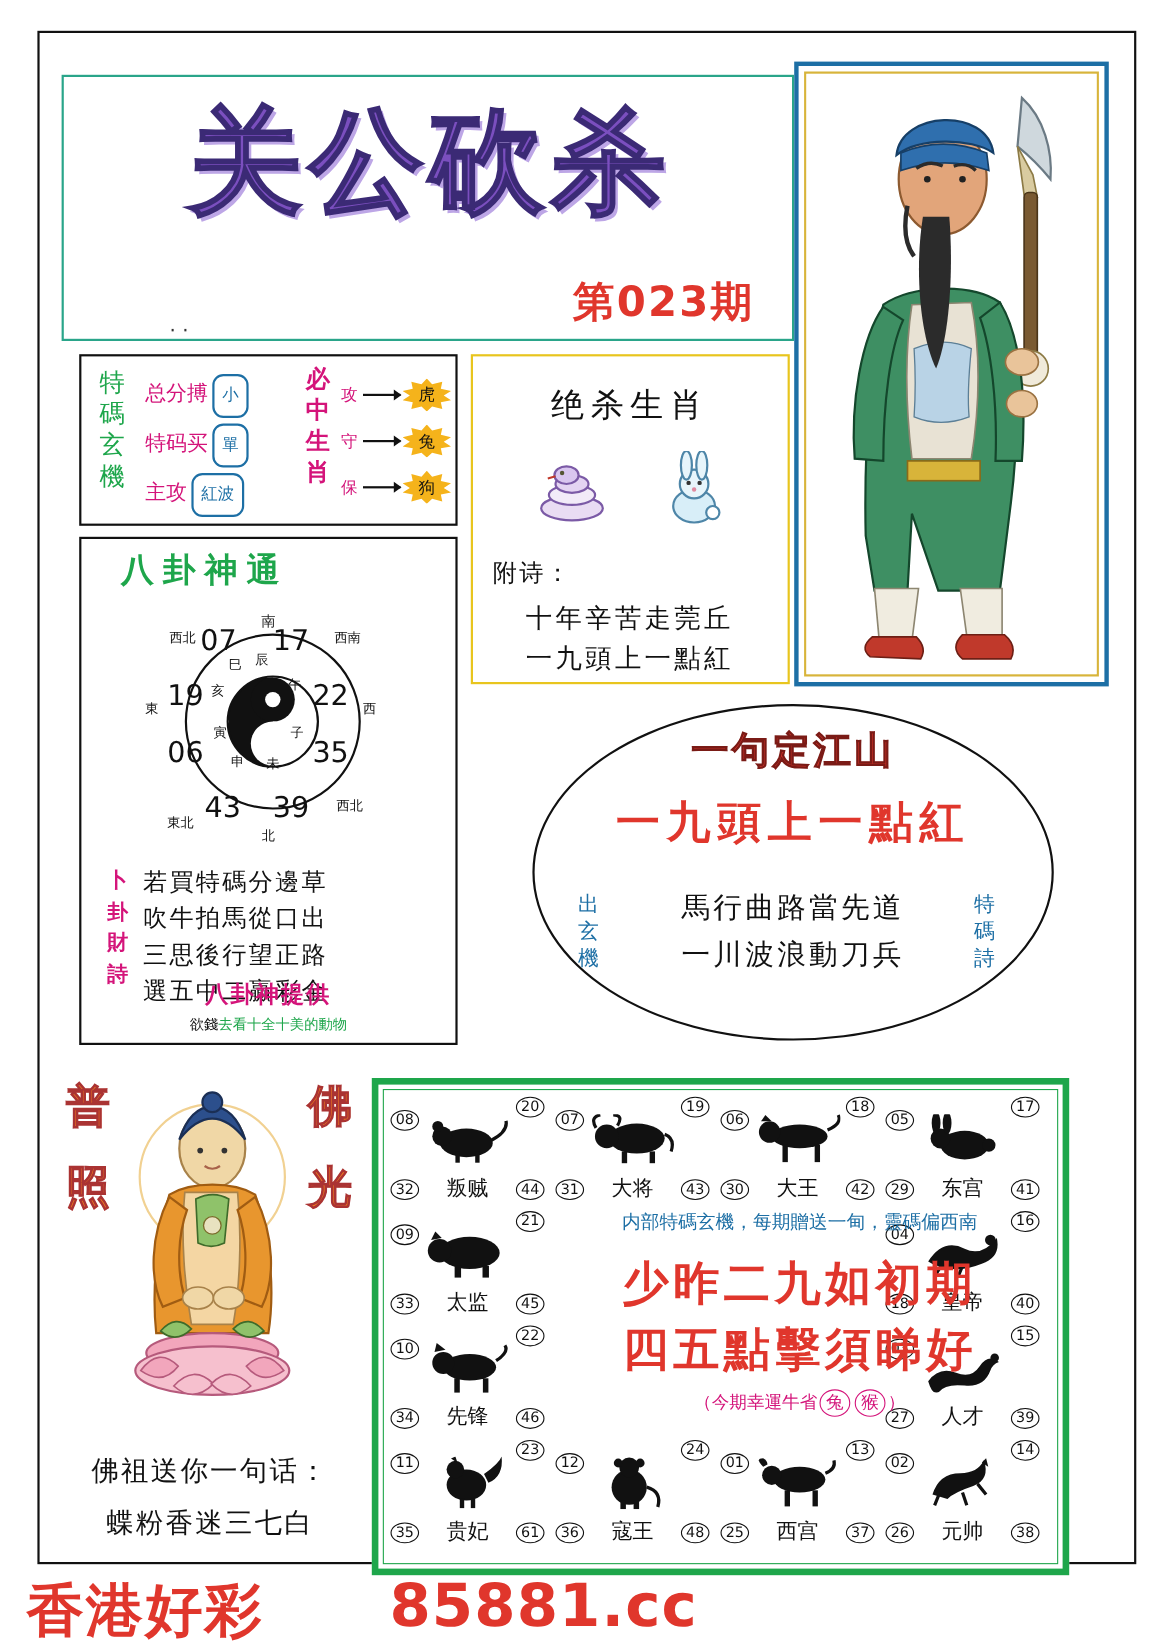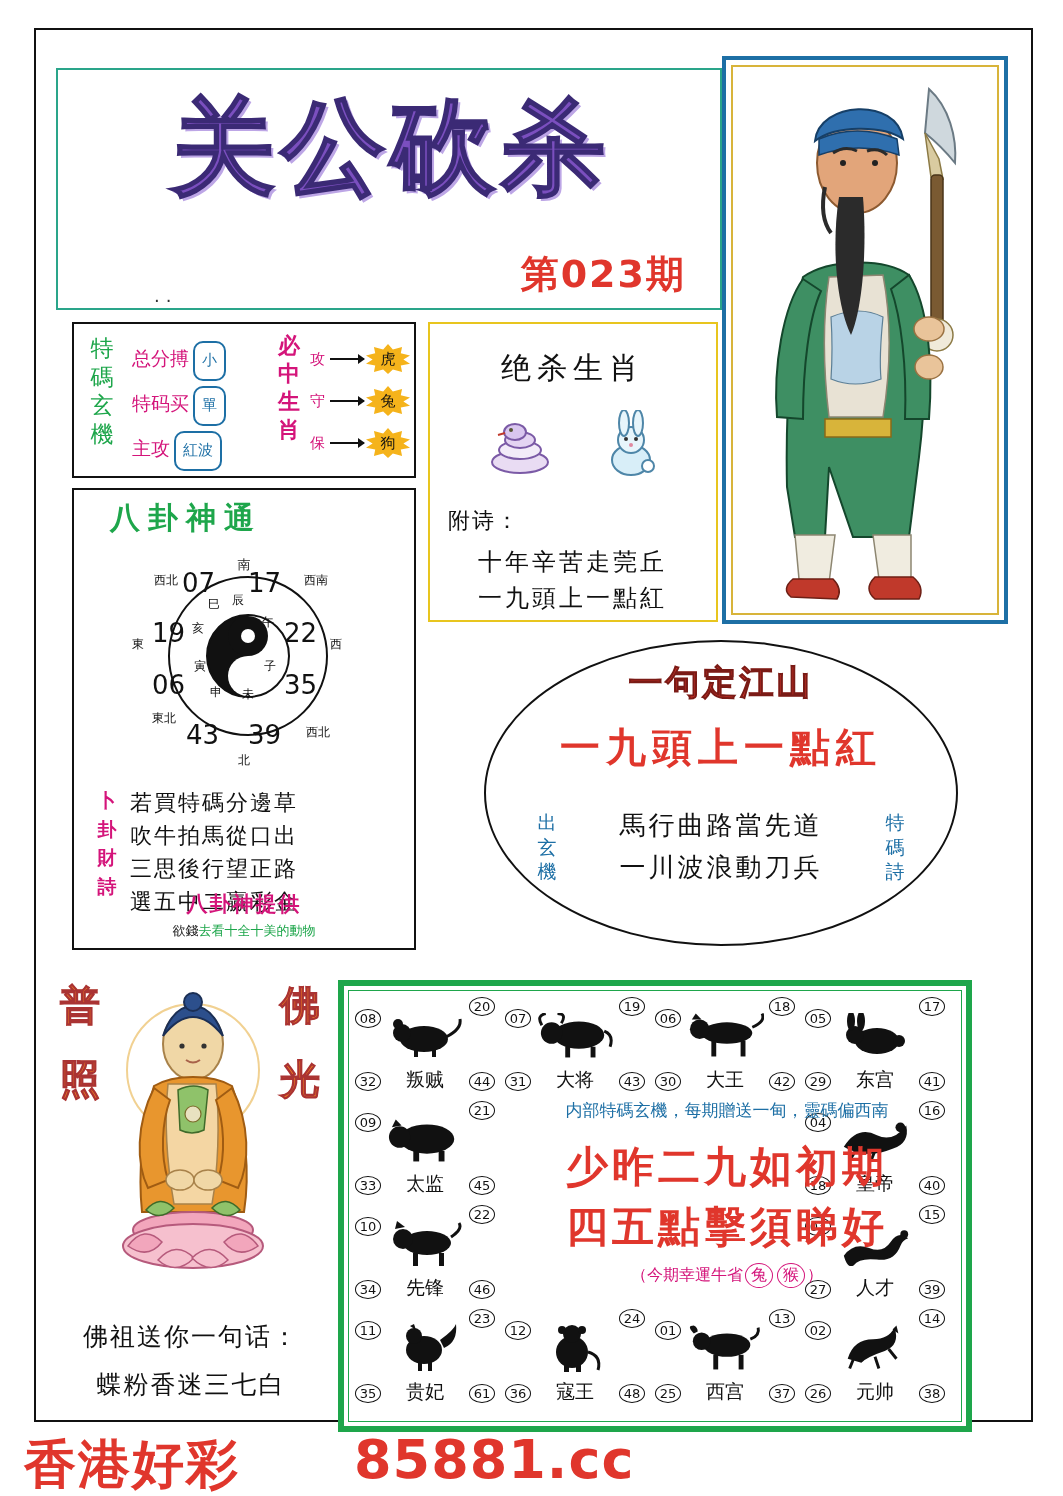--- a/index.html
+++ b/index.html
@@ -77,21 +77,21 @@
   .juesha-title{position:absolute;left:0;top:24px;width:100%;text-align:center;font-size:30px;color:#111;letter-spacing:6px;}
   .juesha-animals{position:absolute;left:0;top:76px;width:100%;height:90px;display:flex;justify-content:center;gap:42px;align-items:center;}
   .fushi{position:absolute;left:18px;top:182px;font-size:22px;color:#111;letter-spacing:2px;}
   .fushi-l1{position:absolute;left:48px;top:222px;font-size:24px;color:#111;letter-spacing:3px;}
   .fushi-l2{position:absolute;left:48px;top:258px;font-size:24px;color:#111;letter-spacing:3px;}
 
   
   .ellipse{position:absolute;left:484px;top:640px;width:470px;height:302px;border:2px solid #111;border-radius:50%;background:#fff;}
   .ell-title{position:absolute;left:0;top:18px;width:100%;text-align:center;font-size:34px;font-weight:bold;color:#e0362c;letter-spacing:3px;-webkit-text-stroke:1px #7a1b16;}
   .ell-main{position:absolute;left:0;top:78px;width:100%;text-align:center;font-size:40px;font-weight:bold;color:#e0362c;letter-spacing:6px;}
-  .ell-l{position:absolute;left:44px;top:168px;width:34px;text-align:center;font-size:19px;color:#1d6fa5;line-height:1.3;}
+  .ell-l{position:absolute;left:32px;top:168px;width:34px;text-align:center;font-size:19px;color:#1d6fa5;line-height:1.3;}
   .ell-r{position:absolute;right:44px;top:168px;width:34px;text-align:center;font-size:19px;color:#1d6fa5;line-height:1.3;}
   .ell-c1{position:absolute;left:0;top:166px;width:100%;text-align:center;font-size:26px;color:#111;letter-spacing:3px;}
   .ell-c2{position:absolute;left:0;top:208px;width:100%;text-align:center;font-size:26px;color:#111;letter-spacing:3px;}
 
   
   .buddha-wrap{position:absolute;left:56px;top:968px;width:270px;height:440px;}
   .pu{position:absolute;left:4px;top:10px;font-size:40px;font-weight:bold;color:#ef7b1e;-webkit-text-stroke:1px #a33;}
   .zhao{position:absolute;left:4px;top:84px;font-size:40px;font-weight:bold;color:#ef7b1e;-webkit-text-stroke:1px #a33;}
   .fo{position:absolute;right:6px;top:10px;font-size:40px;font-weight:bold;color:#ef7b1e;-webkit-text-stroke:1px #a33;}
   .guang{position:absolute;right:6px;top:84px;font-size:40px;font-weight:bold;color:#ef7b1e;-webkit-text-stroke:1px #a33;}
@@ -260,21 +260,21 @@
       <div class="wn" style="left:20px;top:44px;">19</div>
       <div class="wn" style="left:152px;top:44px;">22</div>
       <div class="wn" style="left:20px;top:96px;">06</div>
       <div class="wn" style="left:152px;top:96px;">35</div>
       <div class="wn" style="left:54px;top:146px;">43</div>
       <div class="wn" style="left:116px;top:146px;">39</div>
       <div class="wdir" style="left:22px;top:-2px;">西北</div>
       <div class="wdir" style="left:172px;top:-2px;">西南</div>
       <div class="wdir" style="left:0px;top:62px;">東</div>
       <div class="wdir" style="left:198px;top:62px;">西</div>
-      <div class="wdir" style="left:20px;top:136px;">東北</div>
+      <div class="wdir" style="left:20px;top:166px;">東北</div>
       <div class="wdir" style="left:174px;top:150px;">西北</div>
       <div class="wdir" style="left:106px;top:178px;">北</div>
       <div class="wsm" style="left:76px;top:22px;">巳</div>
       <div class="wsm" style="left:100px;top:18px;">辰</div>
       <div class="wsm" style="left:130px;top:40px;">午</div>
       <div class="wsm" style="left:60px;top:46px;">亥</div>
       <div class="wsm" style="left:62px;top:84px;">寅</div>
       <div class="wsm" style="left:132px;top:84px;">子</div>
       <div class="wsm" style="left:78px;top:110px;">申</div>
       <div class="wsm" style="left:110px;top:112px;">未</div>

